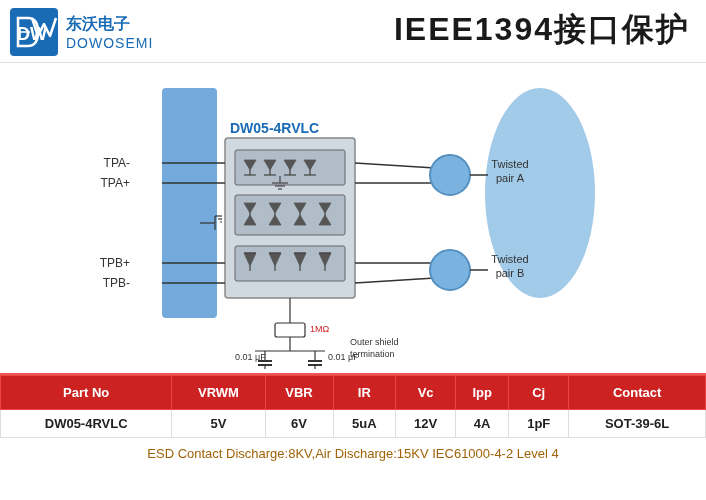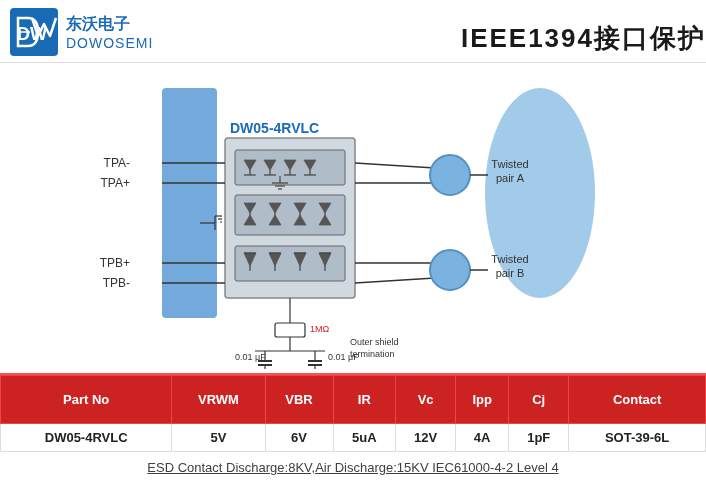--- a/index.html
+++ b/index.html
@@ -7,23 +7,23 @@
       width: 706px;
       height: 500px;
       font-family: Arial, sans-serif;
       background: #fff;
       overflow: hidden;
     }
 
     
     .header {
       display: flex;
-      align-items: flex-end;
+      align-items: flex-start;
       justify-content: space-between;
-      padding: 8px 0 6px 10px;
+      padding: 8px 16px 6px 10px;
       border-bottom: 1px solid #ddd;
     }
     .logo-area {
       display: flex;
       align-items: center;
       gap: 8px;
     }
     .logo-icon {
       width: 48px;
       height: 48px;
@@ -36,21 +36,21 @@
       font-size: 16px;
       font-weight: bold;
       color: #1a6bb5;
     }
     .company-en {
       font-size: 14px;
       color: #1a6bb5;
       letter-spacing: 1px;
     }
     .page-title {
-      font-size: 26px;
+      font-size: 32px;
       font-weight: bold;
       color: #1a1a1a;
       letter-spacing: 2px;
     }
 
     
     .diagram-area {
       background: #fff;
       padding: 4px 10px;
       height: 310px;
@@ -64,43 +64,42 @@
     .data-table {
       width: 100%;
       border-collapse: collapse;
     }
     .data-table th {
       background: #cc2222;
       color: #fff;
       font-size: 13px;
       font-weight: bold;
       text-align: center;
-      padding: 16px 4px;
+      padding: 9px 4px;
       border: 1px solid #e44;
     }
     .data-table td {
       text-align: center;
       font-size: 13px;
       padding: 6px 4px;
       border: 1px solid #ddd;
       color: #222;
       font-weight: bold;
     }
     .data-table td:first-child {
       font-weight: bold;
     }
 
     
     .footer {
       text-align: center;
       font-size: 13px;
-      color: #404040;
+      color: #a16207;
       padding: 8px 4px 4px;
       font-weight: 500;
-      text-decoration: underline;
     }
 
     
     .diagram-svg {
       width: 100%;
       height: 100%;
     }
   </style>
 </head>
 <body>

